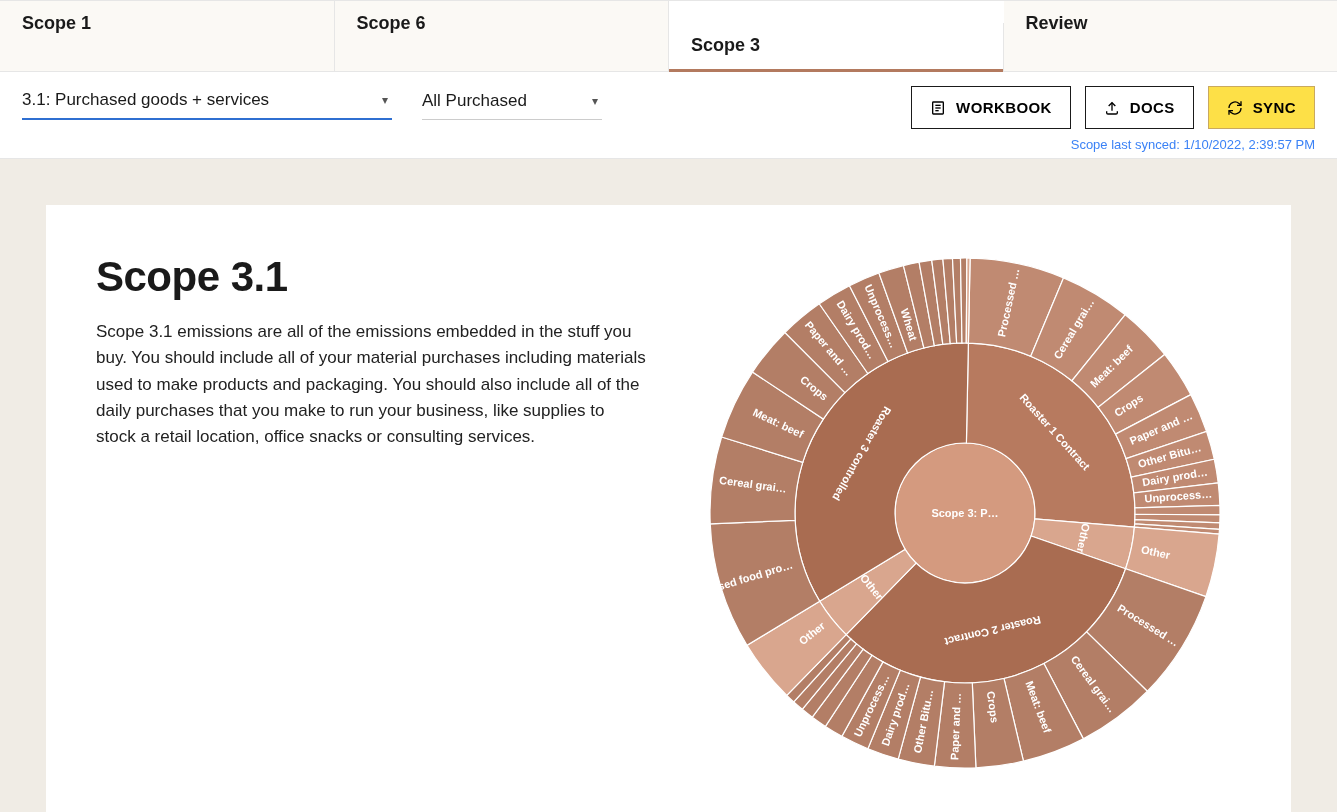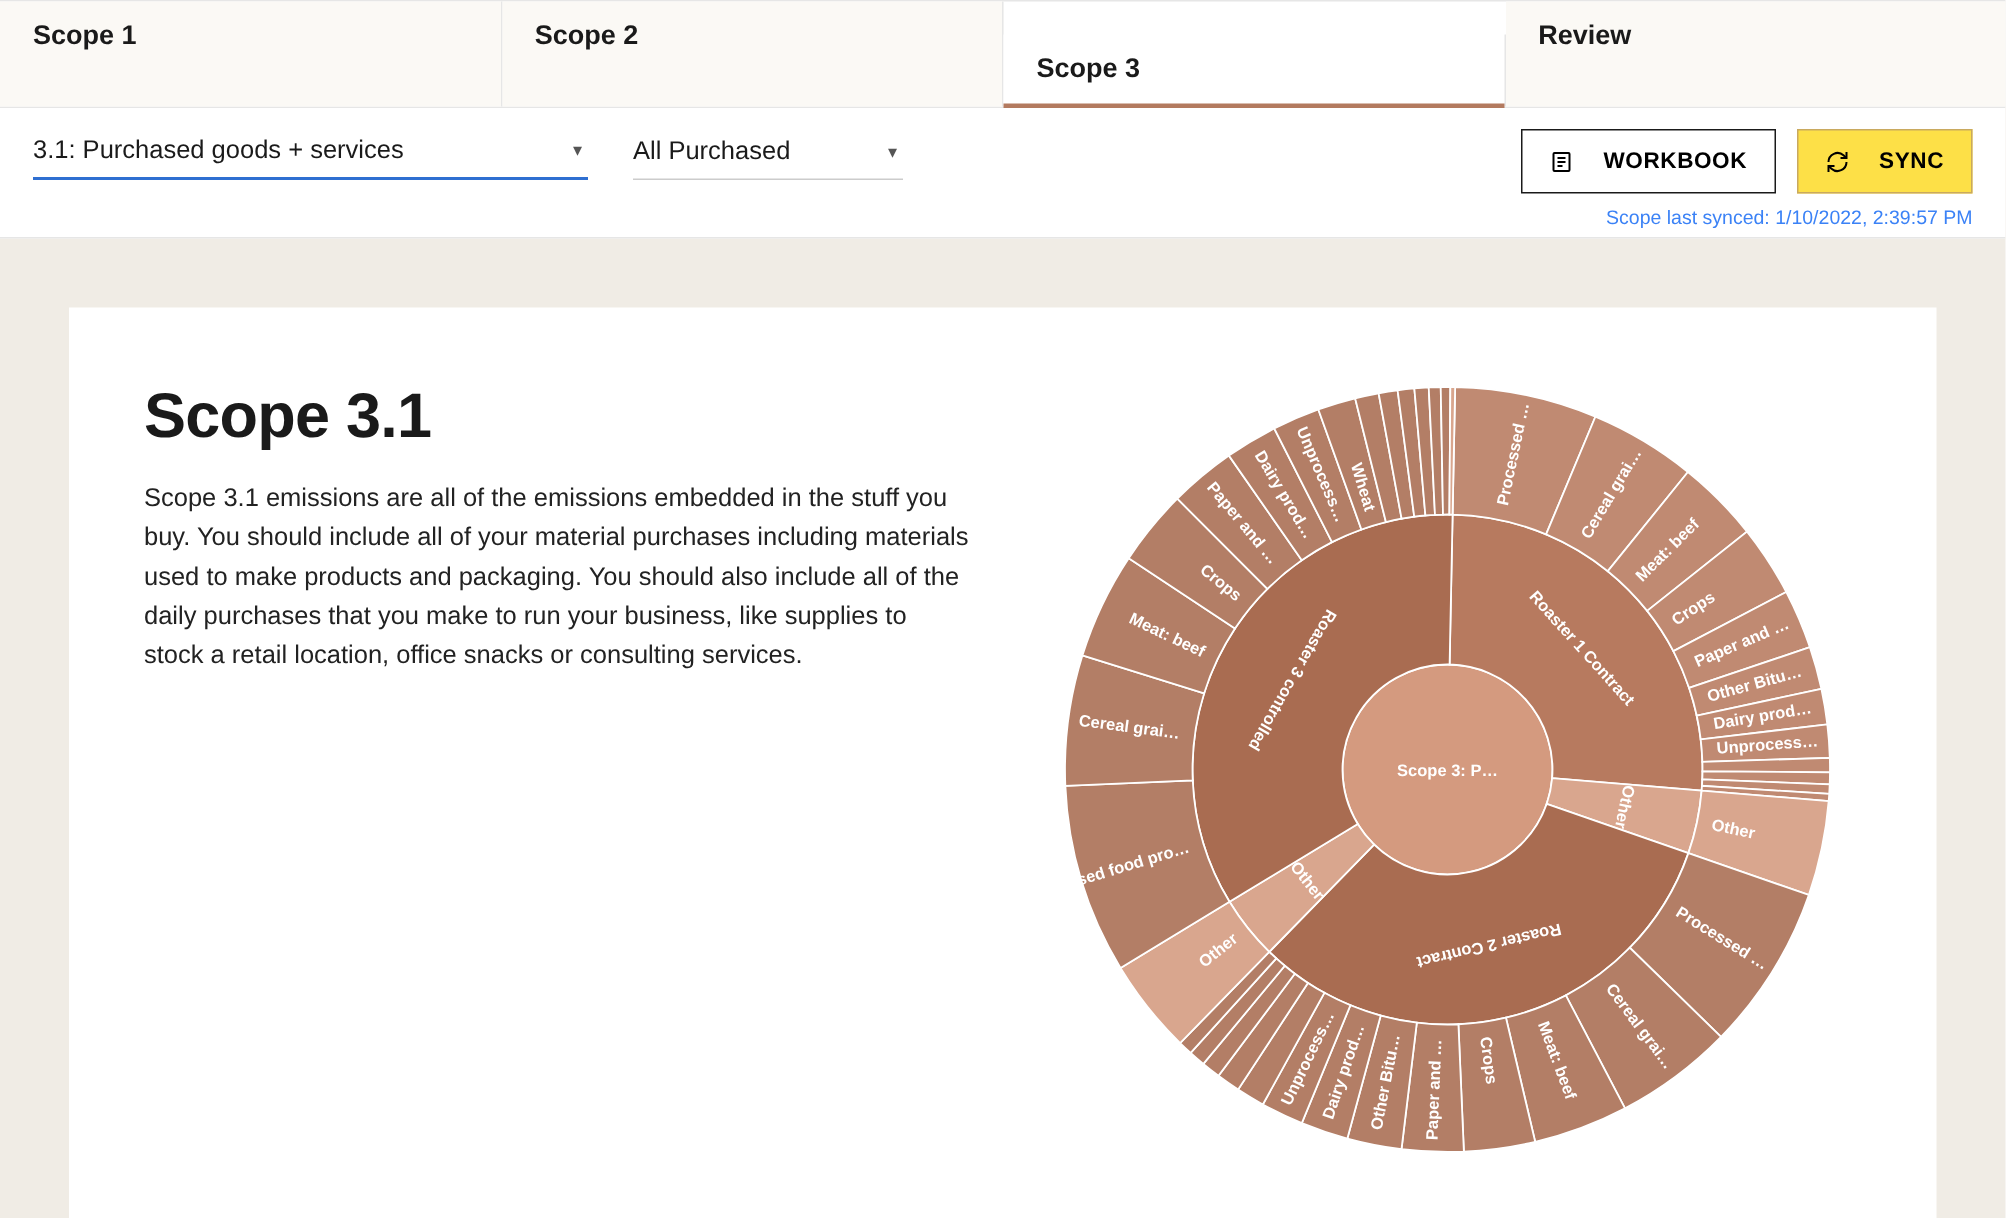--- a/index.html
+++ b/index.html
@@ -62,21 +62,21 @@
     gap: 44px;
   }
   .select.primary {
     border-bottom:2px solid #2f6fd1;
     min-width: 370px;
   }
   .chev { font-size:12px; color:#555; margin-left:20px; }
   .actions { display:flex; flex-direction:column; align-items:flex-end; gap:8px; }
   .btnrow { display:flex; gap:14px; }
   .btn {
-    display:flex; align-items:center; gap:20px;
+    display:flex; align-items:center; gap:10px;
     border:1.5px solid #1a1a1a;
     background:#fff;
     font-weight:700;
     font-size:15px;
     letter-spacing:0.4px;
     padding: 12px 18px;
     cursor:pointer;
     font-family:inherit;
   }
   .btn.sync { background:#fde047; border-color:#c9a95f; }
@@ -100,21 +100,21 @@
   .icon { width:16px; height:16px; }
 </style>
 </head>
 <body>
 
 <div class="tabs">
   <div class="tab inactive">
       <span>Scope 1</span>
     </div>
   <div class="tab inactive">
-      <span>Scope 2</span>
+      <span>Scope 6</span>
     </div>
   <div class="tab active">
       <span>Scope 3</span>
     </div>
   <div class="tab review">
       <span>Review</span>
     </div>
 </div>
 
 <div class="controls">
@@ -131,20 +131,28 @@
   <div class="actions">
     <div class="btnrow">
       <button class="btn">
         <svg class="icon" viewBox="0 0 24 24" fill="none" stroke="currentColor" stroke-width="2">
             <rect x="4" y="3" width="16" height="18" rx="1"></rect>
             <line x1="8" y1="8" x2="16" y2="8"></line>
             <line x1="8" y1="12" x2="16" y2="12"></line>
             <line x1="8" y1="16" x2="13" y2="16"></line>
           </svg>
         <span>WORKBOOK</span>
+      </button>
+      <button class="btn">
+        <svg class="icon" viewBox="0 0 24 24" fill="none" stroke="currentColor" stroke-width="2">
+            <path d="M4 17v2a2 2 0 0 0 2 2h12a2 2 0 0 0 2-2v-2"></path>
+            <polyline points="7 9 12 4 17 9"></polyline>
+            <line x1="12" y1="4" x2="12" y2="16"></line>
+          </svg>
+        <span>DOCS</span>
       </button>
       <button class="btn sync">
         <svg class="icon" viewBox="0 0 24 24" fill="none" stroke="currentColor" stroke-width="2">
             <path d="M21 2v6h-6"></path>
             <path d="M3 12a9 9 0 0 1 15-6.7L21 8"></path>
             <path d="M3 22v-6h6"></path>
             <path d="M21 12a9 9 0 0 1-15 6.7L3 16"></path>
           </svg>
         <span>SYNC</span>
       </button>

